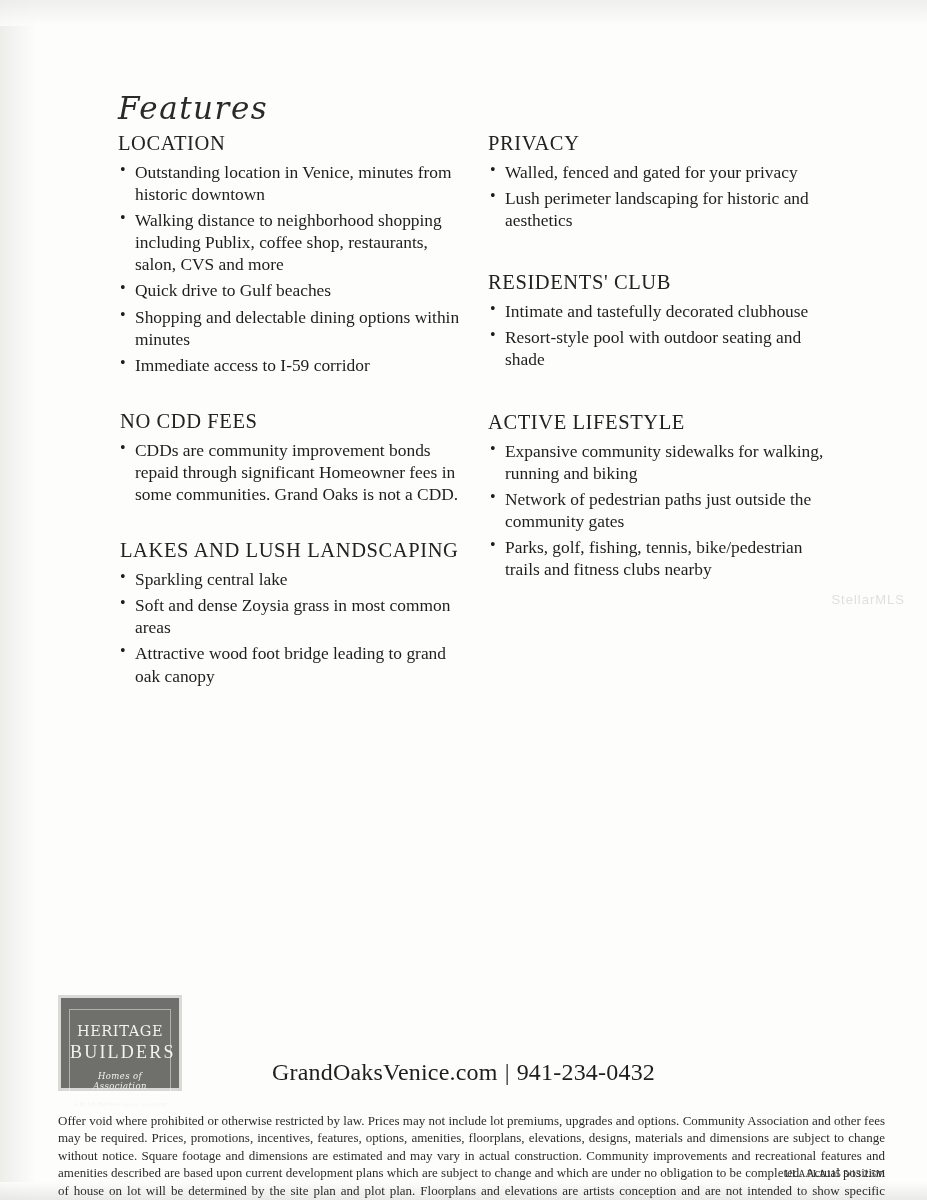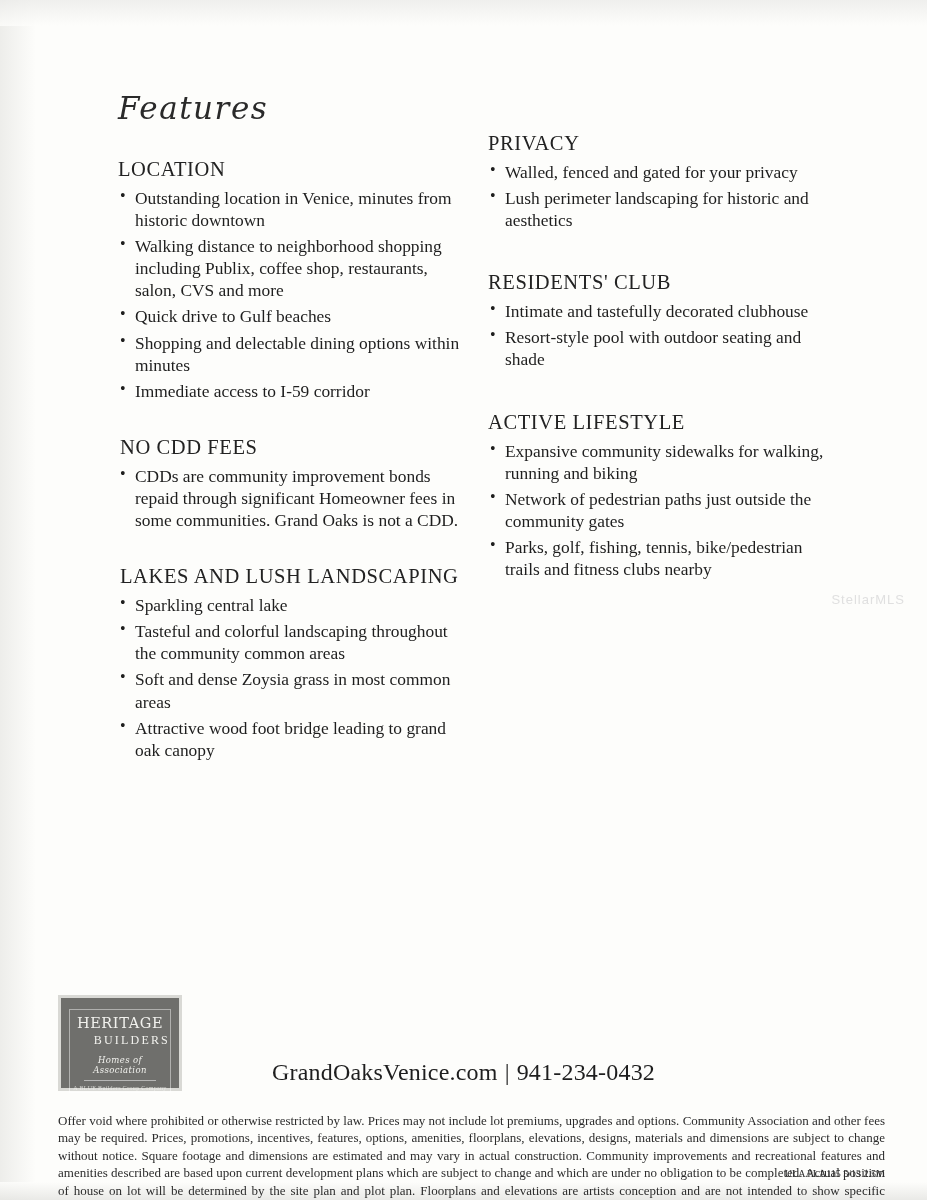--- a/index.html
+++ b/index.html
@@ -57,21 +57,21 @@
   .columns {
     position: absolute;
     left: 118px;
     top: 132px;
     width: 720px;
   }
   .col {
     position: absolute;
     top: 0;
   }
-  .col-left { left: 0; width: 345px; margin-top: 26px; }
+  .col-left { left: 0; width: 345px; }
   .col-right { left: 370px; width: 350px; }
 
   .section { margin-bottom: 26px; }
   .section-head {
     font-family: "Liberation Serif", serif;
     font-size: 20.5px;
     letter-spacing: .6px;
     color: #222;
     margin: 0 0 6px 0;
     font-weight: 400;
@@ -124,32 +124,32 @@
     border: 3px solid #d9d9d5;
     box-sizing: border-box;
     color: #f2f2ee;
     text-align: center;
     padding-top: 11px;
   }
   .logo-inner {
     border: 1px solid rgba(255,255,255,.45);
     margin: 0 8px;
     height: 84px;
-    padding-top: 6px;
+    padding-top: 14px;
     box-sizing: border-box;
   }
   .logo-l1 {
     font-family: "DejaVu Serif", serif;
     font-size: 14.5px;
     letter-spacing: .6px;
     line-height: 1.1;
   }
   .logo-l2 {
     font-family: "Liberation Serif", serif;
-    font-size: 12px;
+    font-size: 18px;
     letter-spacing: 2.2px;
     line-height: 1.35;
     text-align: right;
   }
   .logo-l3 {
     font-family: "DejaVu Serif", serif;
     font-style: italic;
     font-size: 8.5px;
     letter-spacing: .4px;
     margin-top: 7px;
@@ -233,21 +233,20 @@
         <h2 class="section-head indent">NO CDD FEES</h2>
         <ul class="bullets">
           <li>CDDs are community improvement bonds repaid through significant Homeowner fees in some communities. Grand Oaks is not a CDD.</li>
         </ul>
       </div>
 
       <div class="section">
         <h2 class="section-head indent">LAKES AND LUSH LANDSCAPING</h2>
         <ul class="bullets">
           <li>Sparkling central lake</li>
-          <li>Tasteful and colorful landscaping throughout the community common areas</li>
           <li>Soft and dense Zoysia grass in most common areas</li>
           <li>Attractive wood foot bridge leading to grand oak canopy</li>
         </ul>
       </div>
 
     </div>
 
     <div class="col col-right">
 
       <div class="section sec-gap-xl">

